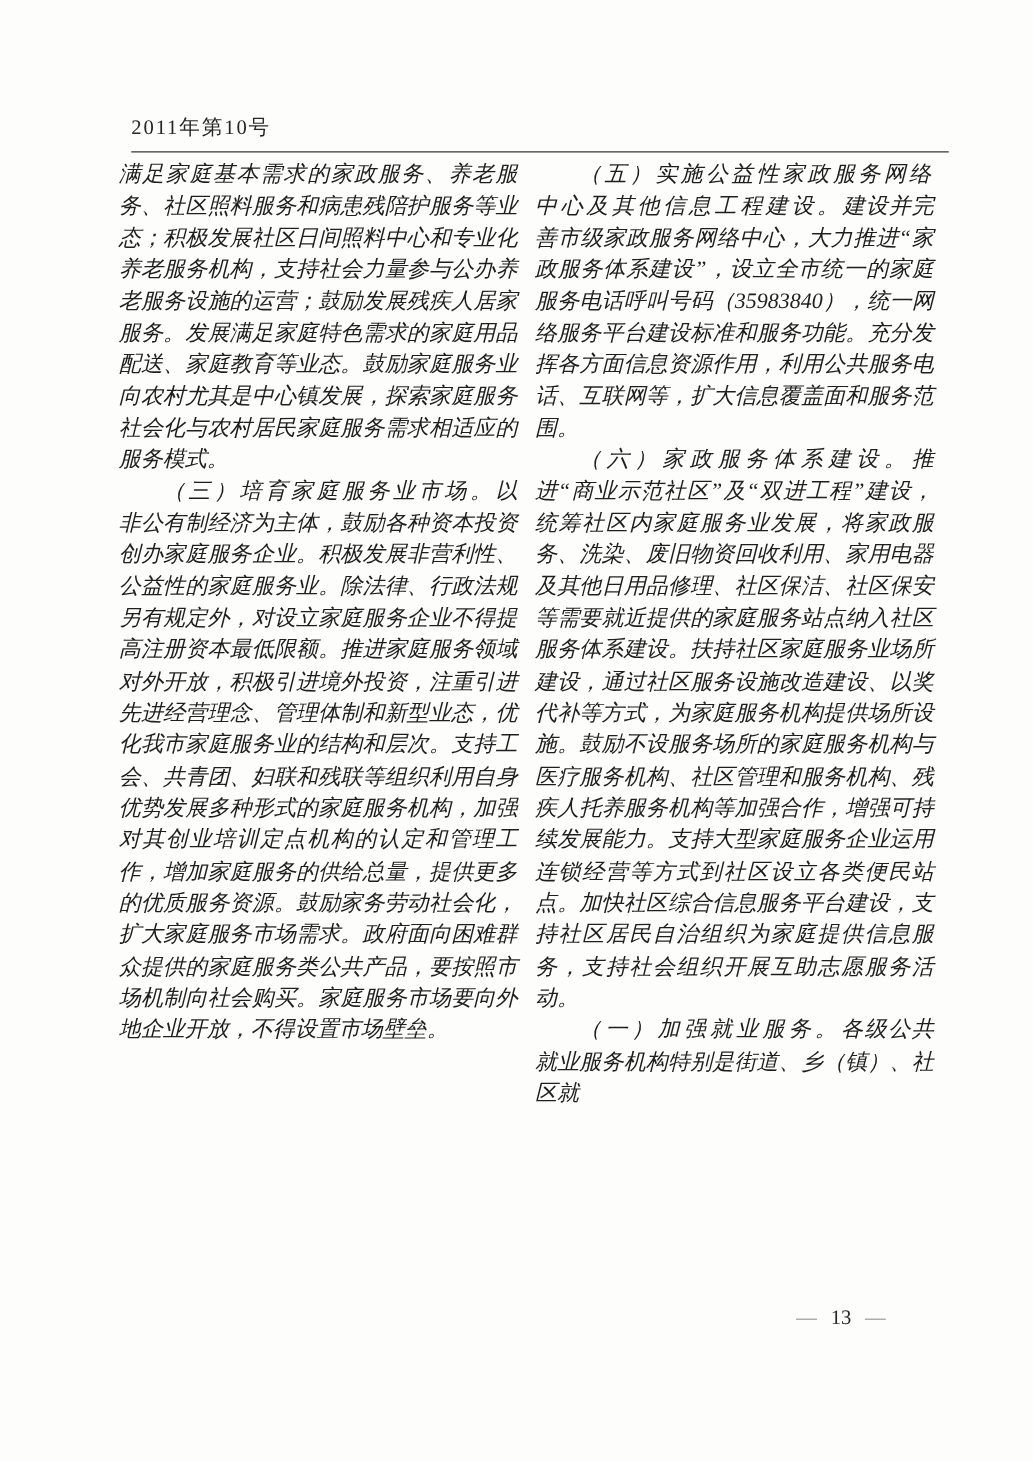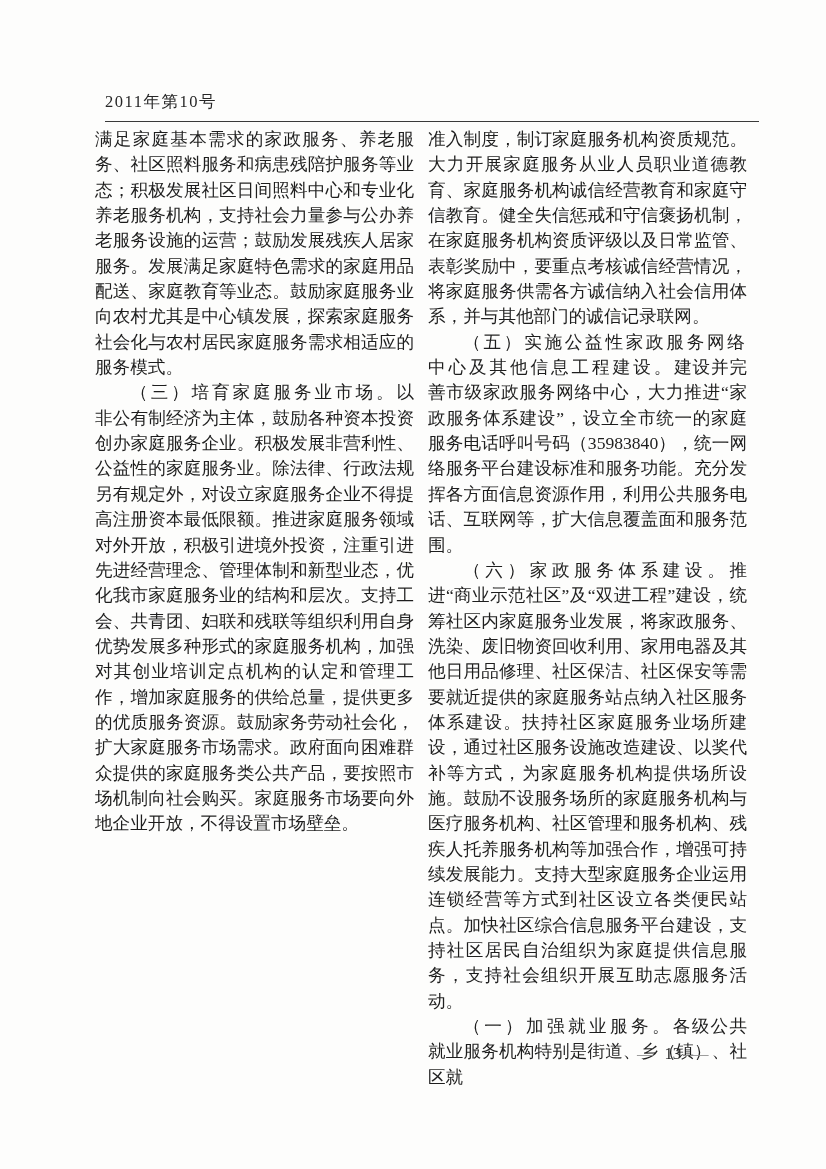--- a/index.html
+++ b/index.html
@@ -32,20 +32,21 @@
     color: #262626;
     margin-left: 17px;
   }
   .columns {
     position: absolute;
     left: 95px;
     top: 127px;
     width: 652px;
     display: flex;
     gap: 14px;
+    font-style: italic;
   }
   .column {
     width: 319px;
     font-size: 17.6px;
     line-height: 25.35px;
     text-align: justify;
   }
   .para {
     margin: 0;
   }
@@ -89,21 +90,20 @@
   </div>
 
   <div class="columns">
 
     <div class="column">
       <p class="para"><span class="lead"></span><span>满足家庭基本需求的家政服务、养老服务、社区照料服务和病患残陪护服务等业态；积极发展社区日间照料中心和专业化养老服务机构，支持社会力量参与公办养老服务设施的运营；鼓励发展残疾人居家服务。发展满足家庭特色需求的家庭用品配送、家庭教育等业态。鼓励家庭服务业向农村尤其是中心镇发展，探索家庭服务社会化与农村居民家庭服务需求相适应的服务模式。</span></p>
       <p class="para indent"><span class="lead">（三）培育家庭服务业市场。</span><span>以非公有制经济为主体，鼓励各种资本投资创办家庭服务企业。积极发展非营利性、公益性的家庭服务业。除法律、行政法规另有规定外，对设立家庭服务企业不得提高注册资本最低限额。推进家庭服务领域对外开放，积极引进境外投资，注重引进先进经营理念、管理体制和新型业态，优化我市家庭服务业的结构和层次。支持工会、共青团、妇联和残联等组织利用自身优势发展多种形式的家庭服务机构，加强对其创业培训定点机构的认定和管理工作，增加家庭服务的供给总量，提供更多的优质服务资源。鼓励家务劳动社会化，扩大家庭服务市场需求。政府面向困难群众提供的家庭服务类公共产品，要按照市场机制向社会购买。家庭服务市场要向外地企业开放，不得设置市场壁垒。</span></p>
     </div>
 
     <div class="column">
-      <p class="para"><span class="lead"></span><span>准入制度，制订家庭服务机构资质规范。大力开展家庭服务从业人员职业道德教育、家庭服务机构诚信经营教育和家庭守信教育。健全失信惩戒和守信褒扬机制，在家庭服务机构资质评级以及日常监管、表彰奖励中，要重点考核诚信经营情况，将家庭服务供需各方诚信纳入社会信用体系，并与其他部门的诚信记录联网。</span></p>
       <p class="para indent"><span class="lead">（五）实施公益性家政服务网络中心及其他信息工程建设。</span><span>建设并完善市级家政服务网络中心，大力推进“家政服务体系建设”，设立全市统一的家庭服务电话呼叫号码（35983840），统一网络服务平台建设标准和服务功能。充分发挥各方面信息资源作用，利用公共服务电话、互联网等，扩大信息覆盖面和服务范围。</span></p>
       <p class="para indent"><span class="lead">（六）家政服务体系建设。</span><span>推进“商业示范社区”及“双进工程”建设，统筹社区内家庭服务业发展，将家政服务、洗染、废旧物资回收利用、家用电器及其他日用品修理、社区保洁、社区保安等需要就近提供的家庭服务站点纳入社区服务体系建设。扶持社区家庭服务业场所建设，通过社区服务设施改造建设、以奖代补等方式，为家庭服务机构提供场所设施。鼓励不设服务场所的家庭服务机构与医疗服务机构、社区管理和服务机构、残疾人托养服务机构等加强合作，增强可持续发展能力。支持大型家庭服务企业运用连锁经营等方式到社区设立各类便民站点。加快社区综合信息服务平台建设，支持社区居民自治组织为家庭提供信息服务，支持社会组织开展互助志愿服务活动。</span></p>
       <p class="para indent"><span class="lead">（一）加强就业服务。</span><span>各级公共就业服务机构特别是街道、乡（镇）、社区就</span></p>
     </div>
 
   </div>
 
   <div class="footer">
     <span class="dash">—</span>
     <span class="pagenum">13</span>

